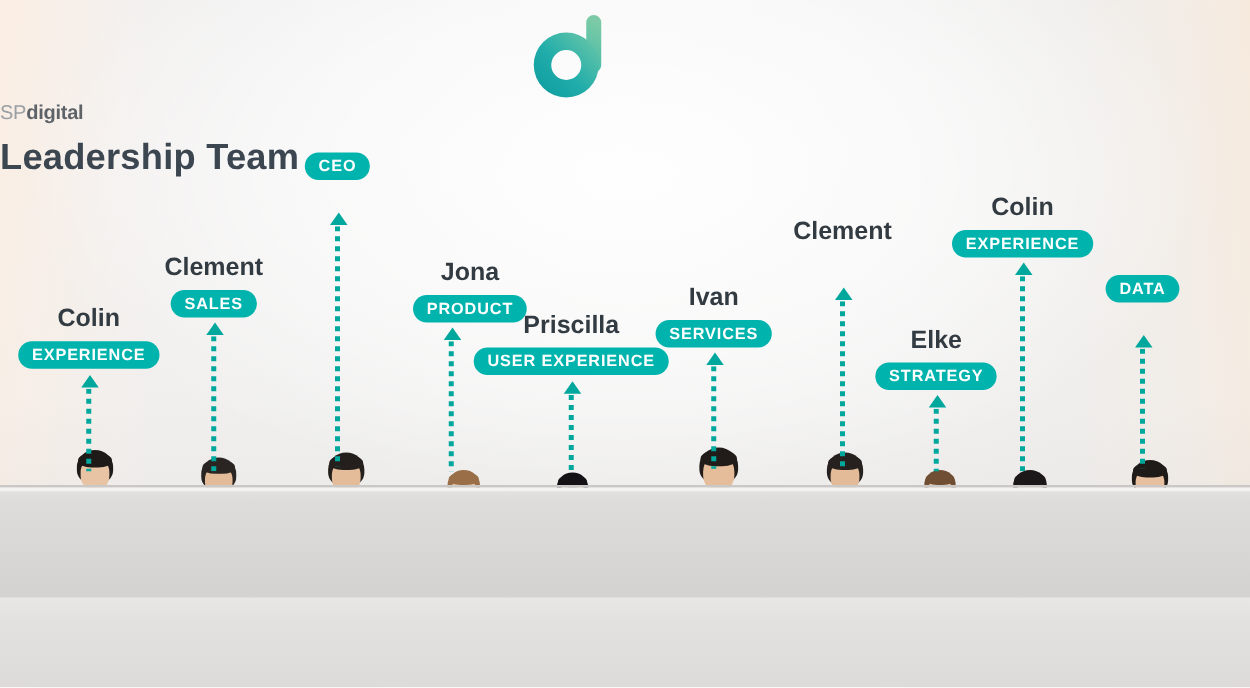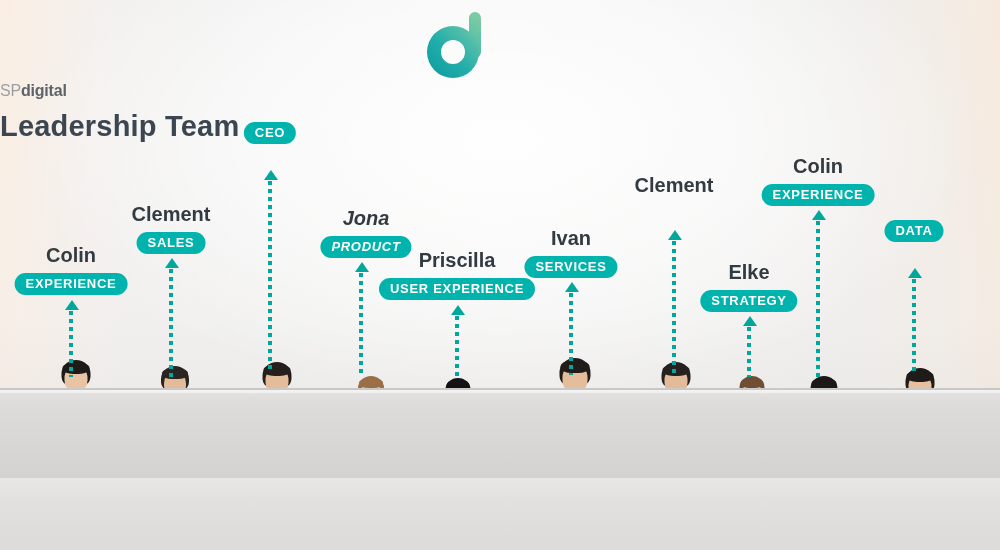--- a/index.html
+++ b/index.html
@@ -294,21 +294,21 @@
       <div class="arrow" style="left: 914px; top: 268px;">
         <div class="head"></div>
         <div class="stem" style="height:96px;"></div>
       </div>
     </div>
 
   <div id="labels-layer">
       <div class="person" style="left: 71px; top: 244px;"><div class="p-name">Colin</div><div class="p-badge" style="background: rgb(0, 179, 172);">EXPERIENCE</div></div>
       <div class="person" style="left: 171px; top: 203px;"><div class="p-name">Clement</div><div class="p-badge" style="background: rgb(0, 179, 172);">SALES</div></div>
       <div class="person" style="left: 270px; top: 115px;"><div class="p-badge" style="background: rgb(0, 179, 172);">CEO</div></div>
-      <div class="person" style="left: 366px; top: 207px; font-style: italic;"><div class="p-name">Jona</div><div class="p-badge" style="background: rgb(0, 179, 172);">PRODUCT</div></div>
+      <div class="person" style="left: 376px; top: 207px;"><div class="p-name">Jona</div><div class="p-badge" style="background: rgb(0, 179, 172);">PRODUCT</div></div>
       <div class="person" style="left: 457px; top: 249px;"><div class="p-name">Priscilla</div><div class="p-badge" style="background: rgb(0, 179, 172);">USER EXPERIENCE</div></div>
       <div class="person" style="left: 571px; top: 227px;"><div class="p-name">Ivan</div><div class="p-badge" style="background: rgb(0, 179, 172);">SERVICES</div></div>
       <div class="person" style="left: 674px; top: 174px;"><div class="p-name">Clement</div></div>
       <div class="person" style="left: 749px; top: 261px;"><div class="p-name">Elke</div><div class="p-badge" style="background: rgb(0, 179, 172);">STRATEGY</div></div>
       <div class="person" style="left: 818px; top: 155px;"><div class="p-name">Colin</div><div class="p-badge" style="background: rgb(0, 179, 172);">EXPERIENCE</div></div>
       <div class="person" style="left: 914px; top: 213px;"><div class="p-badge" style="background: rgb(0, 179, 172);">DATA</div></div>
     </div>
 
   <div id="logo-block">
     <svg id="logo-mark" width="62" height="72" viewBox="0 0 62 72" aria-hidden="true">

